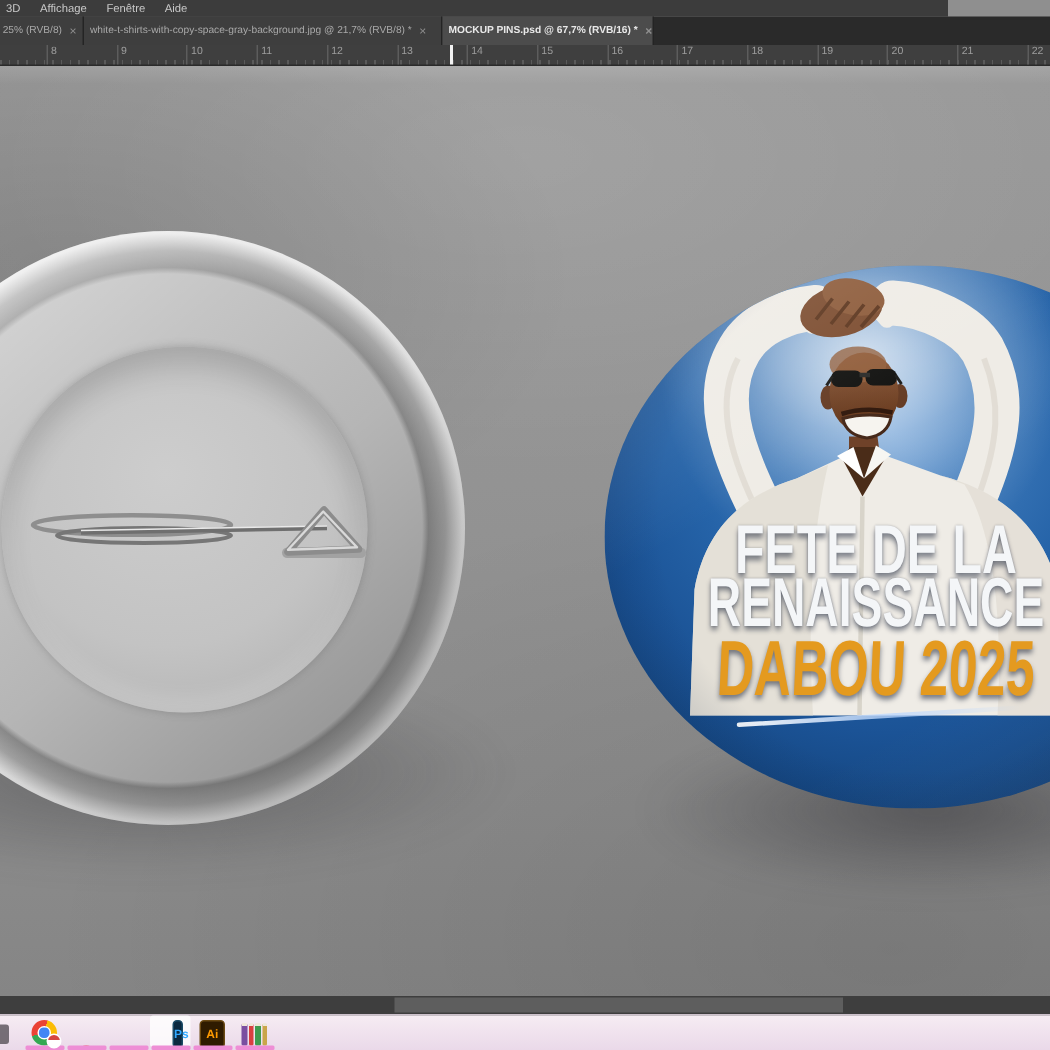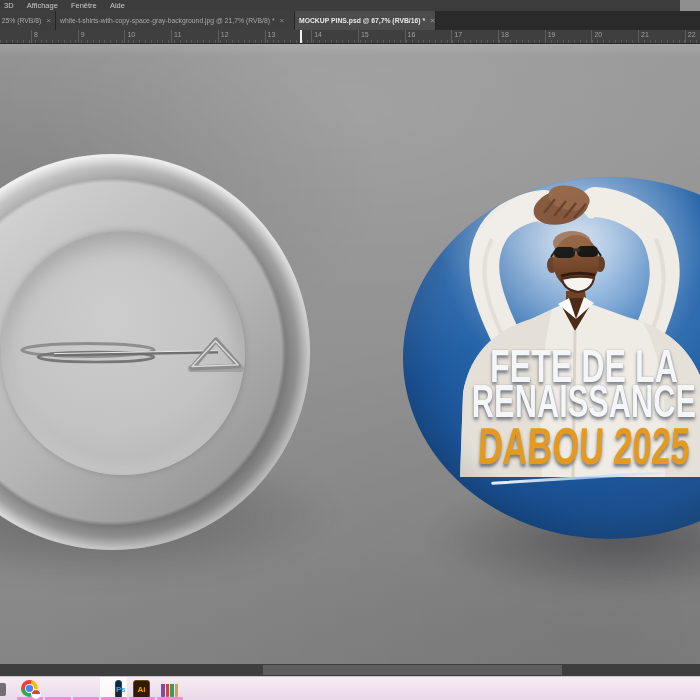--- a/index.html
+++ b/index.html
@@ -1,19 +1,19 @@
 <!DOCTYPE html>
 <html><head>
 <meta charset="utf-8">
 <style>
   html,body{margin:0;padding:0;width:700px;height:700px;overflow:hidden;
     font-family:"Liberation Sans",sans-serif;background:#8f8f8f;}
   .abs{position:absolute;}
   
-  #menubar{position:absolute;left:0;top:0;width:680px;height:11px;background:#3c3c3c;
+  #menubar{position:absolute;left:0;top:0;width:632px;height:11px;background:#3c3c3c;
     color:#c9c9c9;font-size:7.5px;line-height:11px;white-space:nowrap;}
   #menubar span{display:inline-block;padding:0 7px 0 4px;}
   #tabbar{position:absolute;left:0;top:11px;width:700px;height:19px;background:#2a2a2a;display:flex;}
   .tab{height:19px;display:flex;align-items:center;background:#3e3e3e;color:#a9a9a9;
     font-size:6.8px;white-space:nowrap;overflow:hidden;border-right:1px solid #242424;
     padding:0 4px;box-sizing:border-box;}
   .tab .close{margin-left:5px;color:#8f8f8f;font-size:8px;}
   .tab.t1{width:56px;justify-content:flex-end;}
   .tab.t2{width:239px;}
   .tab.t3{width:141px;background:#4c4c4c;color:#e8e8e8;font-weight:bold;}

